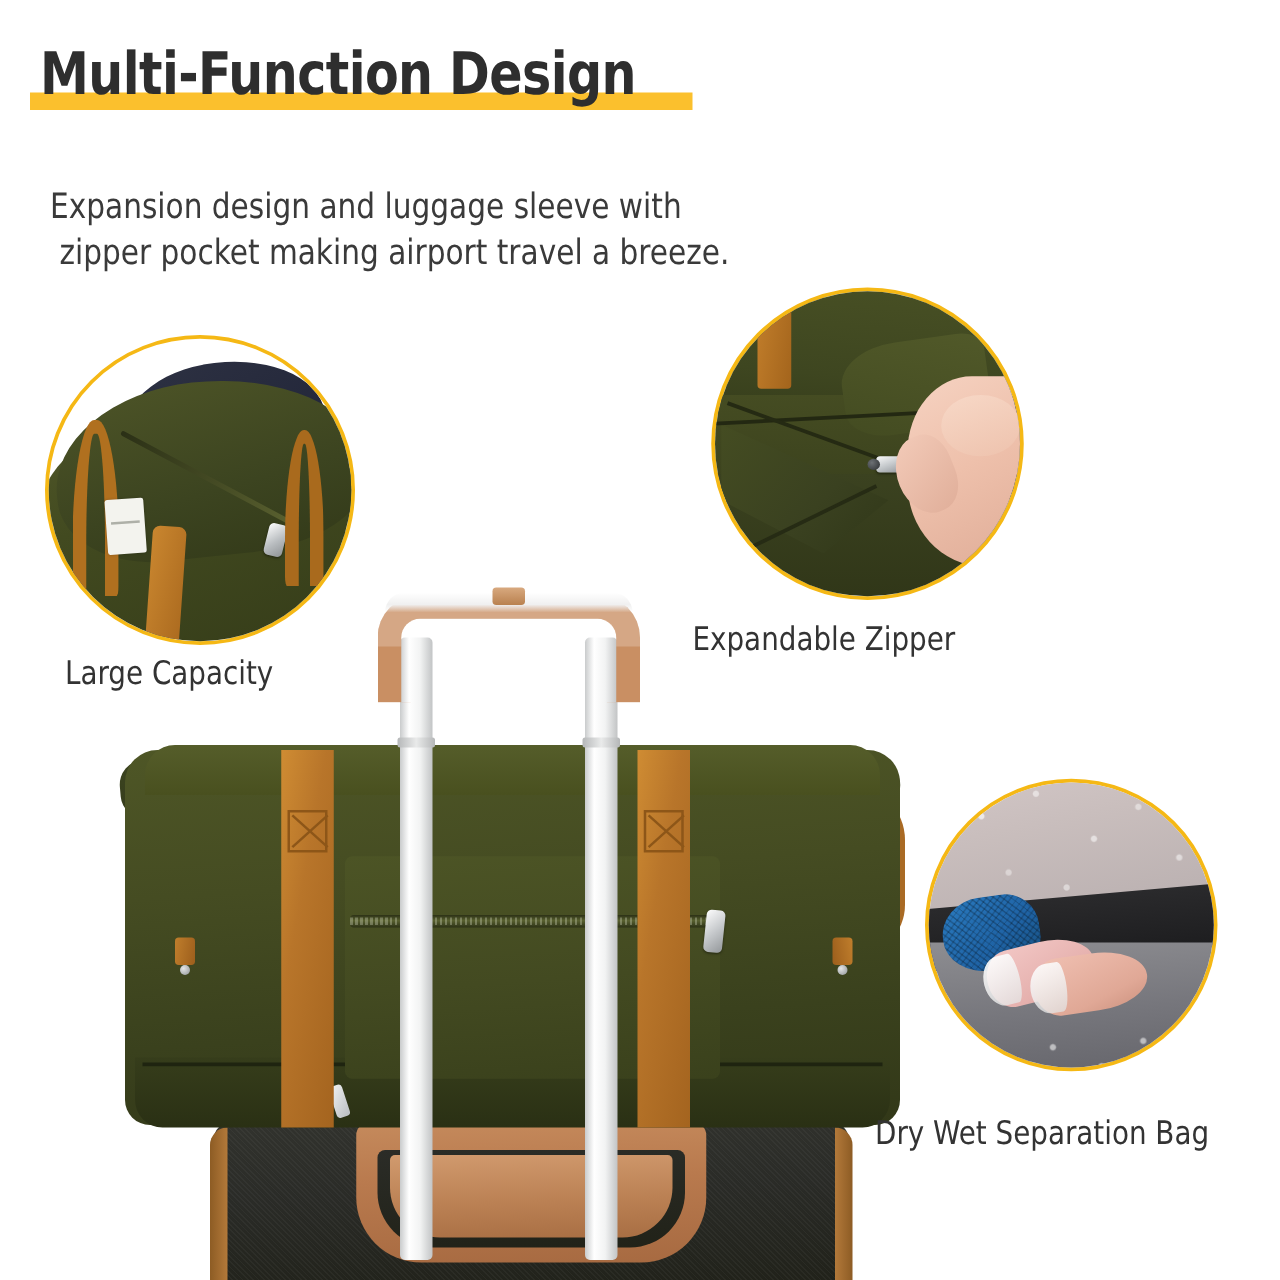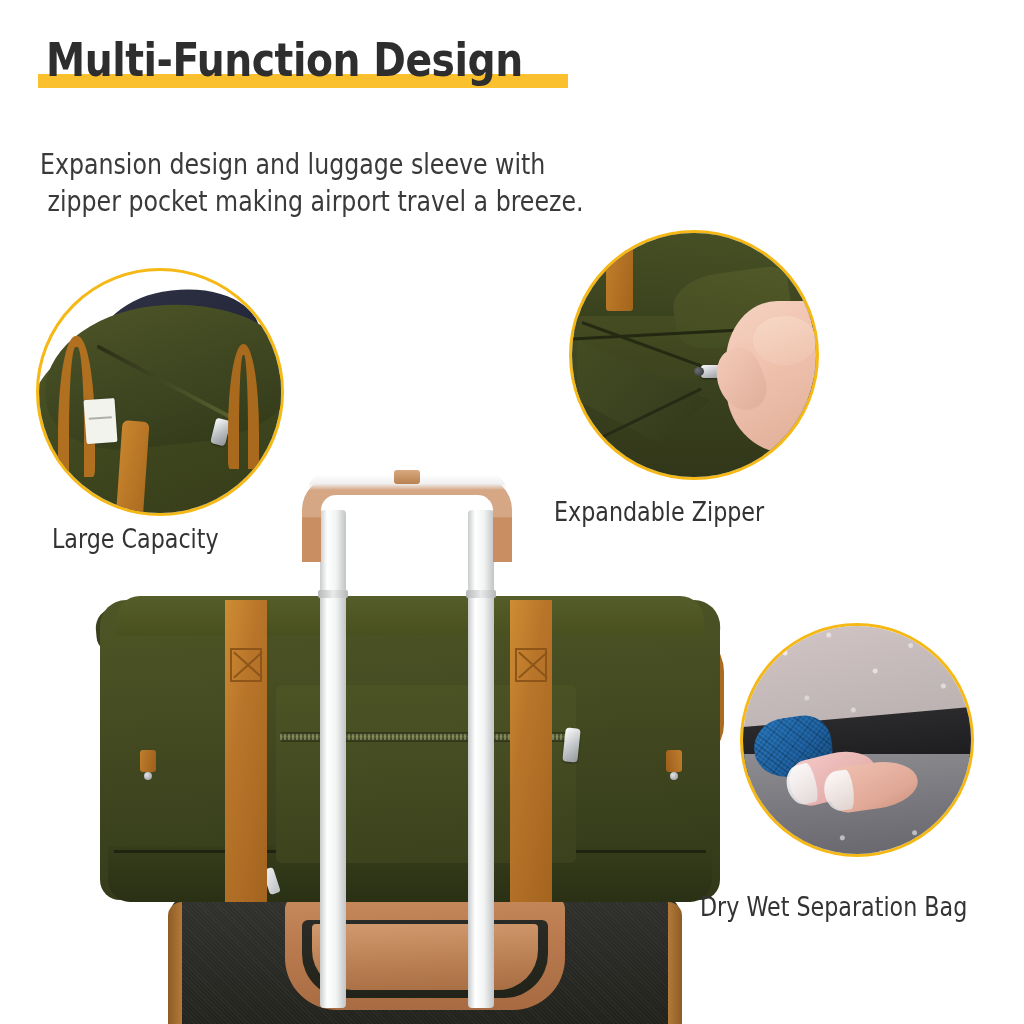--- a/index.html
+++ b/index.html
@@ -8,21 +8,21 @@
   body {
     background:#ffffff;
     font-family:"DejaVu Sans", sans-serif;
     position:relative;
     -webkit-font-smoothing:antialiased;
   }
   #stage { position:relative; width:1024px; height:1024px; background:#fff; }
 
   
   .header { position:absolute; left:0; top:0; width:1024px; }
-  .title-wrap { position:absolute; left:46px; top:36px; }
+  .title-wrap { position:absolute; left:32px; top:36px; }
   .title-hl {
     position:absolute; left:-8px; top:38px;
     width:530px; height:14px; background:#FBC02D; z-index:1;
   }
   .title {
     position:relative; z-index:2;
     font-size:47px; font-weight:bold; color:#2e2e2e;
     letter-spacing:-0.5px; line-height:1; white-space:nowrap;
     font-family:"DejaVu Sans Condensed","Liberation Sans",sans-serif;
     transform:scaleX(0.93); transform-origin:left center;

